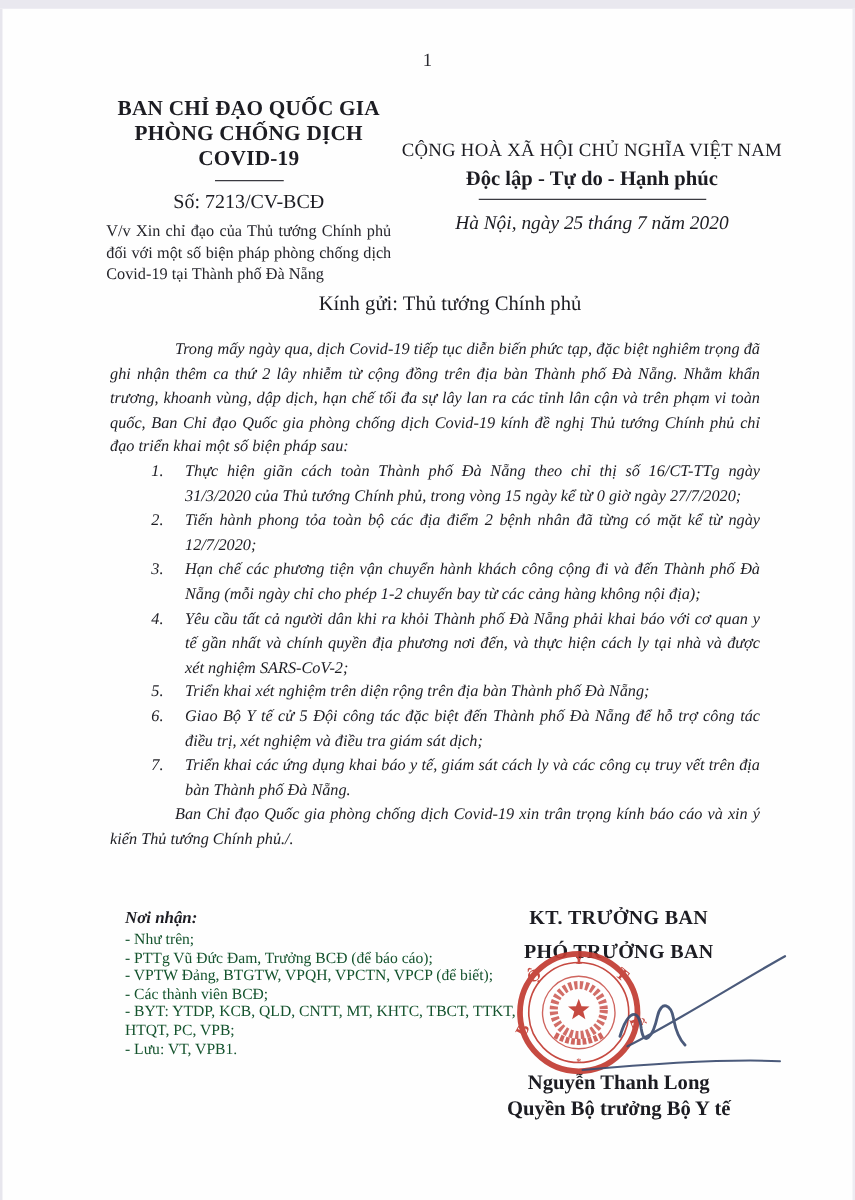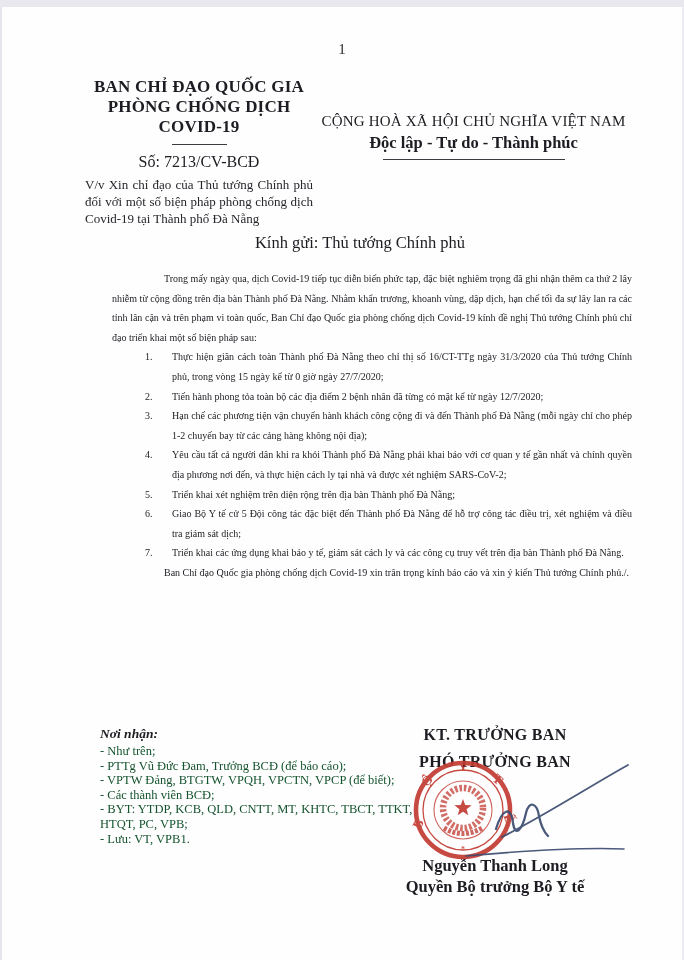--- a/index.html
+++ b/index.html
@@ -19,21 +19,21 @@
   .hcol-right{flex:1;margin-left:8px;text-align:center;}
   .org-name{font-weight:bold;font-size:17px;line-height:20px;letter-spacing:.2px;}
   .rule-short{width:55px;border-top:1.6px solid #3a3a40;margin:7px auto 8px auto;}
   .doc-number{font-size:16px;margin-bottom:5px;}
   .subject{font-size:13px;line-height:17px;text-align:justify;color:#26262c;}
   .country{font-weight:normal;font-size:15px;letter-spacing:.2px;margin-top:36px;}
   .motto{font-weight:bold;font-size:16.5px;margin-top:3px;}
   .rule-long{width:182px;border-top:1.6px solid #3a3a40;margin:6px auto 10px auto;}
   .dateline{font-style:italic;font-size:15.5px;}
   .salutation{top:226px;left:100px;width:520px;text-align:center;font-size:16.5px;}
-  .bodytext{top:262px;left:112px;width:520px;font-size:10px;line-height:19.6px;text-align:justify;}
+  .bodytext{top:262px;left:88px;width:520px;font-size:13px;line-height:19.6px;text-align:justify;font-style:italic;}
   .opening{text-indent:52px;margin:0;}
   .list{margin:0;padding:0;list-style:none;}
   .list-item{display:flex;padding-left:33px;}
   .list-item .num{width:27px;flex:none;}
   .list-item .txt{flex:1;text-align:justify;}
   .closing{text-indent:52px;margin:0;}
   .recipients-label{top:719px;left:100px;font-size:13.5px;font-weight:bold;font-style:italic;}
   .recipients{top:737px;left:100px;width:314px;font-size:12.5px;line-height:14.6px;color:#14532d;}
   .sign-pos{top:714px;left:360px;width:270px;text-align:center;font-weight:bold;font-size:16px;line-height:27px;letter-spacing:.3px;}
   .sign-name{top:848px;left:352px;width:286px;text-align:center;font-weight:bold;font-size:16.5px;line-height:21px;}
@@ -49,22 +49,23 @@
 
   <div class="abs header">
     <div class="hcol-left">
       <div class="org-name">BAN CHỈ ĐẠO QUỐC GIA PHÒNG CHỐNG DỊCH COVID-19</div>
       <div class="rule-short"></div>
       <div class="doc-number">Số: 7213/CV-BCĐ</div>
       <div class="subject">V/v Xin chỉ đạo của Thủ tướng Chính phủ đối với một số biện pháp phòng chống dịch Covid-19 tại Thành phố Đà Nẵng</div>
     </div>
     <div class="hcol-right">
       <div class="country">CỘNG HOÀ XÃ HỘI CHỦ NGHĨA VIỆT NAM</div>
-      <div class="motto">Độc lập - Tự do - Thành phúc</div>
+      <div class="motto">Độc lập - Tự do - Hạnh phúc</div>
       <div class="rule-long"></div>
+      <div class="dateline">Hà Nội, ngày 25 tháng 7 năm 2020</div>
     </div>
   </div>
 
   <div class="abs salutation">Kính gửi: Thủ tướng Chính phủ</div>
 
   <div class="abs bodytext">
     <p class="opening">Trong mấy ngày qua, dịch Covid-19 tiếp tục diễn biến phức tạp, đặc biệt nghiêm trọng đã ghi nhận thêm ca thứ 2 lây nhiễm từ cộng đồng trên địa bàn Thành phố Đà Nẵng. Nhằm khẩn trương, khoanh vùng, dập dịch, hạn chế tối đa sự lây lan ra các tỉnh lân cận và trên phạm vi toàn quốc, Ban Chỉ đạo Quốc gia phòng chống dịch Covid-19 kính đề nghị Thủ tướng Chính phủ chỉ đạo triển khai một số biện pháp sau:</p>
     <div class="list">
       <div class="list-item">
         <span class="num">1.</span>

